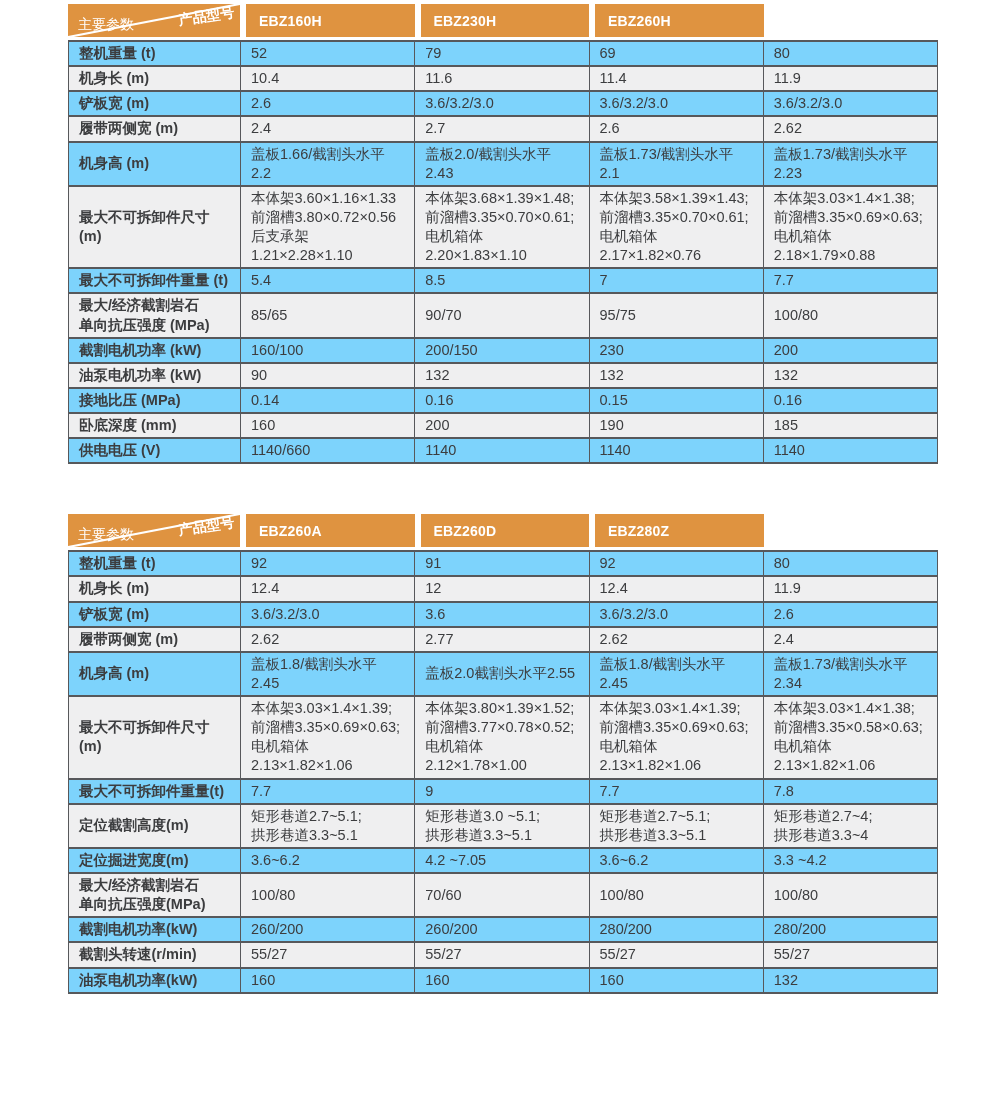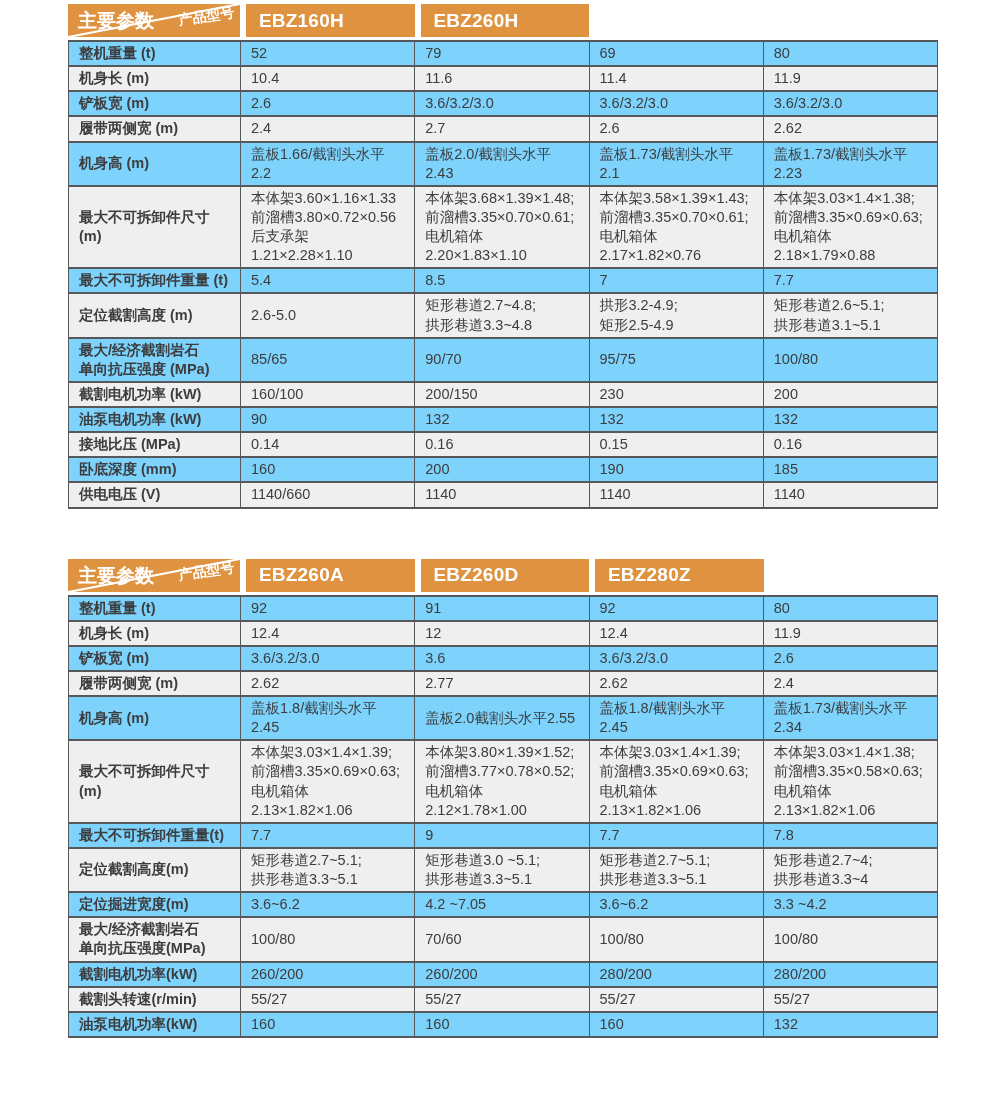--- a/index.html
+++ b/index.html
@@ -22,38 +22,38 @@
   
   .thead{
     display:grid;
     grid-template-columns:172px 1fr 1fr 1fr 1fr;
     column-gap:6px;
     padding-bottom:3px;
     background:#ffffff;
   }
   .model-cell{
     background:var(--orange);
-    color:#fff;font-weight:bold;font-size:19px;
+    color:#fff;font-weight:bold;font-size:14px;
     display:flex;align-items:center;
     padding-left:13px;height:33px;
     letter-spacing:.2px;
   }
   .corner{
     position:relative;background:var(--orange);
     height:33px;overflow:hidden;
   }
   .corner svg{position:absolute;left:0;top:0;width:100%;height:100%;display:block;}
   .corner .corner-top{
     position:absolute;right:7px;top:0px;
     color:#fff;font-weight:bold;font-size:14px;
     transform:rotate(-8deg);transform-origin:right top;
   }
   .corner .corner-bottom{
     position:absolute;left:10px;bottom:3px;
-    color:#fff;font-weight:bold;font-size:19px;
+    color:#fff;font-weight:normal;font-size:14px;
   }
 
   
   table.tbody{
     border-collapse:collapse;width:100%;table-layout:fixed;
   }
   table.tbody td{
     border:solid var(--border);
     border-width:2px 1.5px;
     padding:2px 10px;
@@ -75,20 +75,21 @@
   <div class="spec-table" id="table-0">
       <div class="thead">
         <div class="corner">
           <svg viewBox="0 0 172 33" preserveAspectRatio="none">
             <line x1="0" y1="33" x2="172" y2="0" stroke="#ffffff" stroke-width="2.2"></line>
           </svg>
           <span class="corner-top">产品型号</span>
           <span class="corner-bottom">主要参数</span>
         </div>
         <div class="model-cell">EBZ160H</div>
+        <div class="model-cell">EBZ230H</div>
         <div class="model-cell">EBZ260H</div>
       </div>
       <table class="tbody">
         <colgroup>
           <col class="c-label">
           <col>
           <col>
           <col>
           <col>
         </colgroup>
@@ -142,30 +143,20 @@
             <td>本体架3.03×1.4×1.38;
 前溜槽3.35×0.69×0.63;
 电机箱体2.18×1.79×0.88</td>
           </tr>
           <tr>
             <td class="label-cell">最大不可拆卸件重量 (t)</td>
             <td>5.4</td>
             <td>8.5</td>
             <td>7</td>
             <td>7.7</td>
-          </tr>
-          <tr>
-            <td class="label-cell">定位截割高度 (m)</td>
-            <td>2.6-5.0</td>
-            <td>矩形巷道2.7~4.8;
-拱形巷道3.3~4.8</td>
-            <td>拱形3.2-4.9;
-矩形2.5-4.9</td>
-            <td>矩形巷道2.6~5.1;
-拱形巷道3.1~5.1</td>
           </tr>
           <tr>
             <td class="label-cell">最大/经济截割岩石
 单向抗压强度 (MPa)</td>
             <td>85/65</td>
             <td>90/70</td>
             <td>95/75</td>
             <td>100/80</td>
           </tr>
           <tr>

